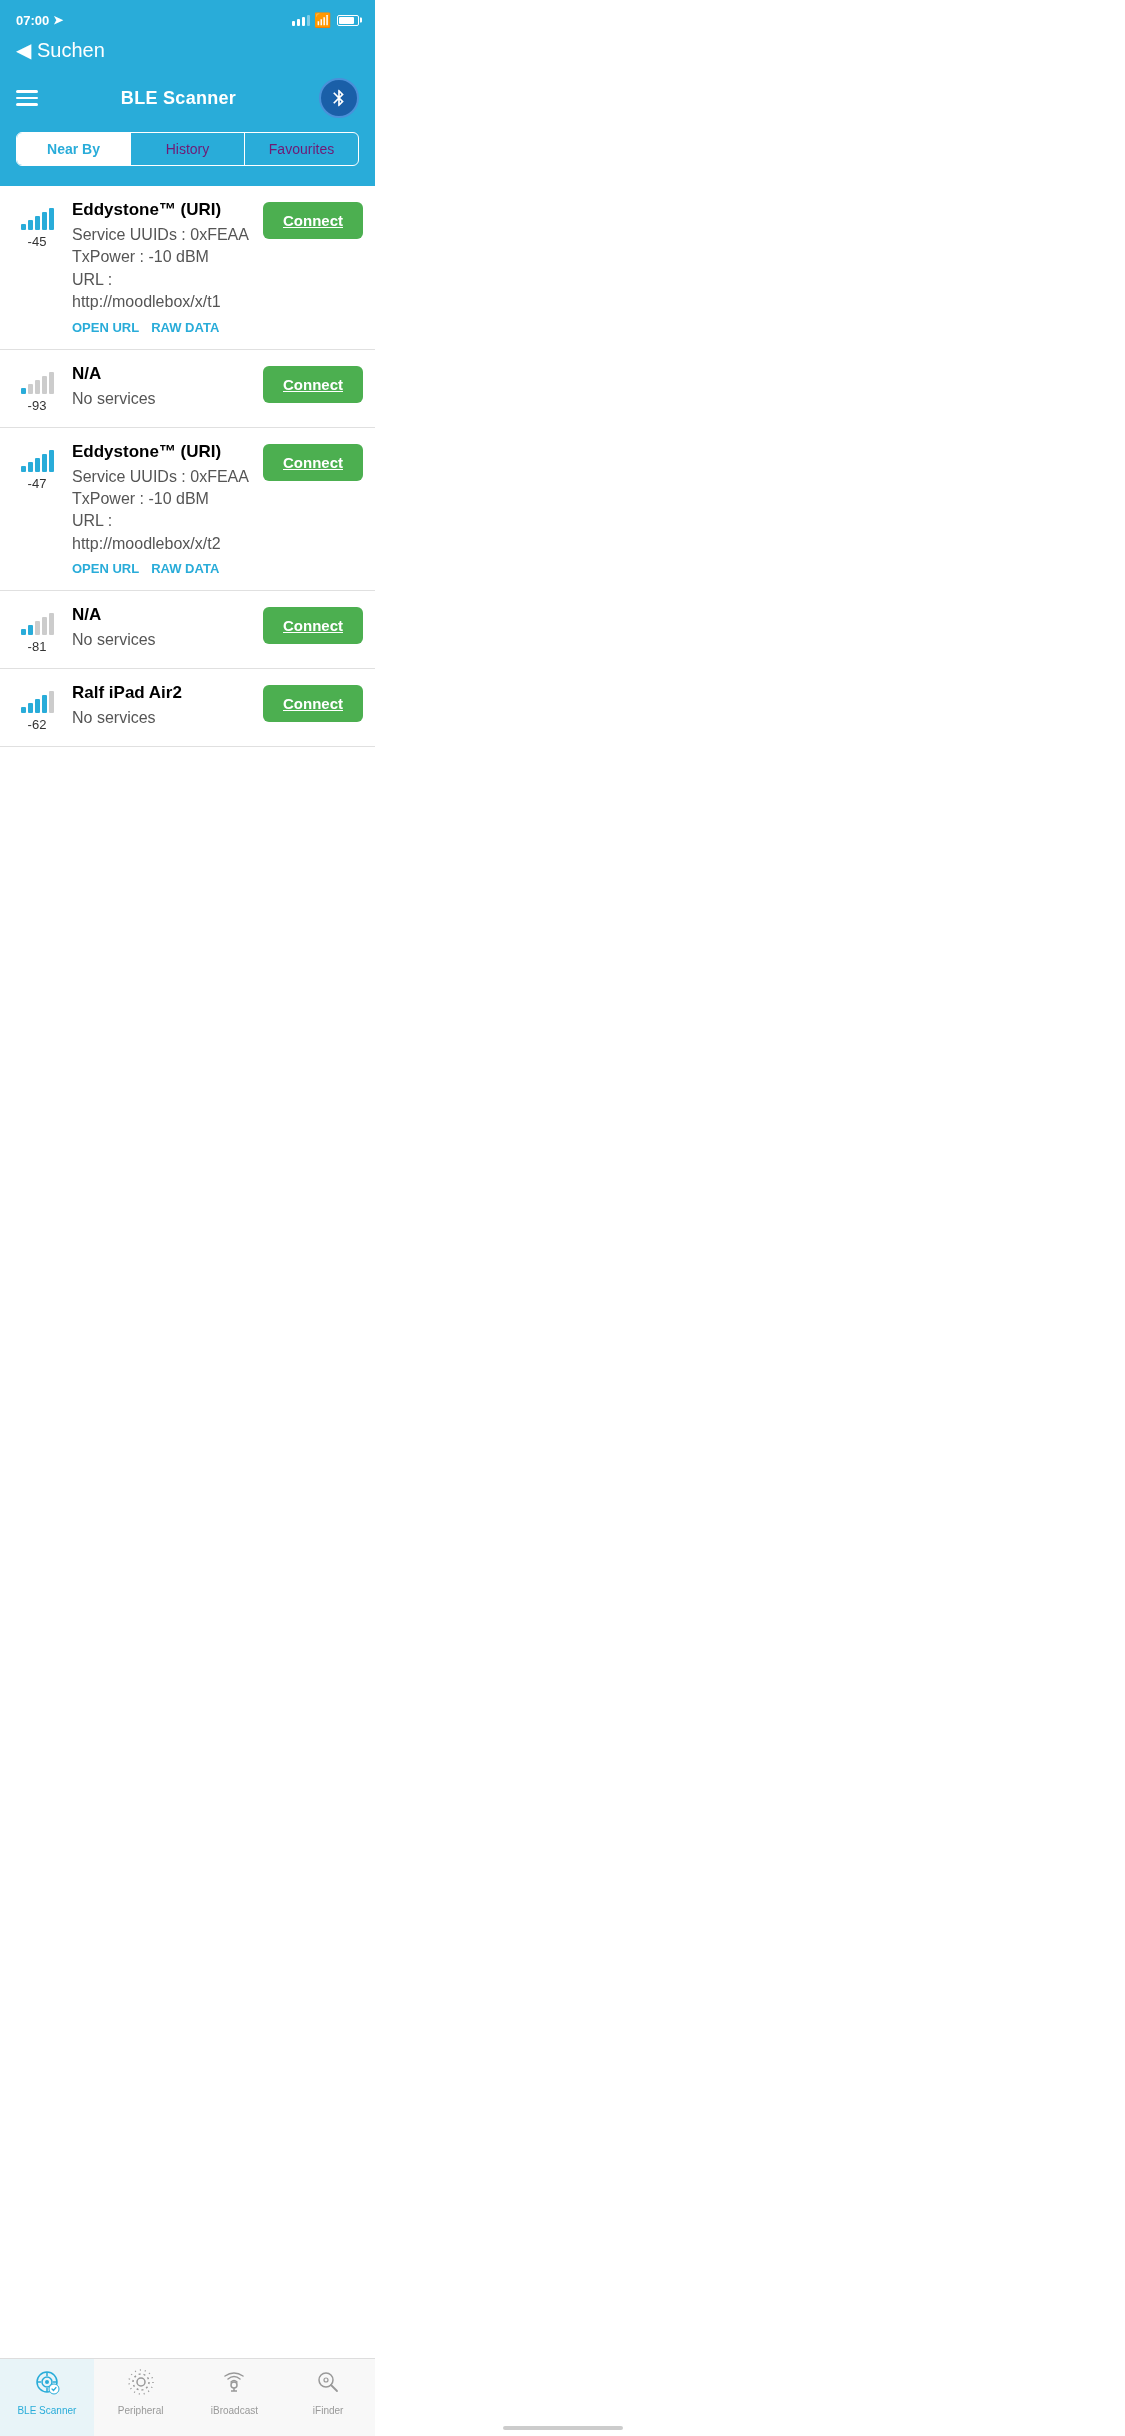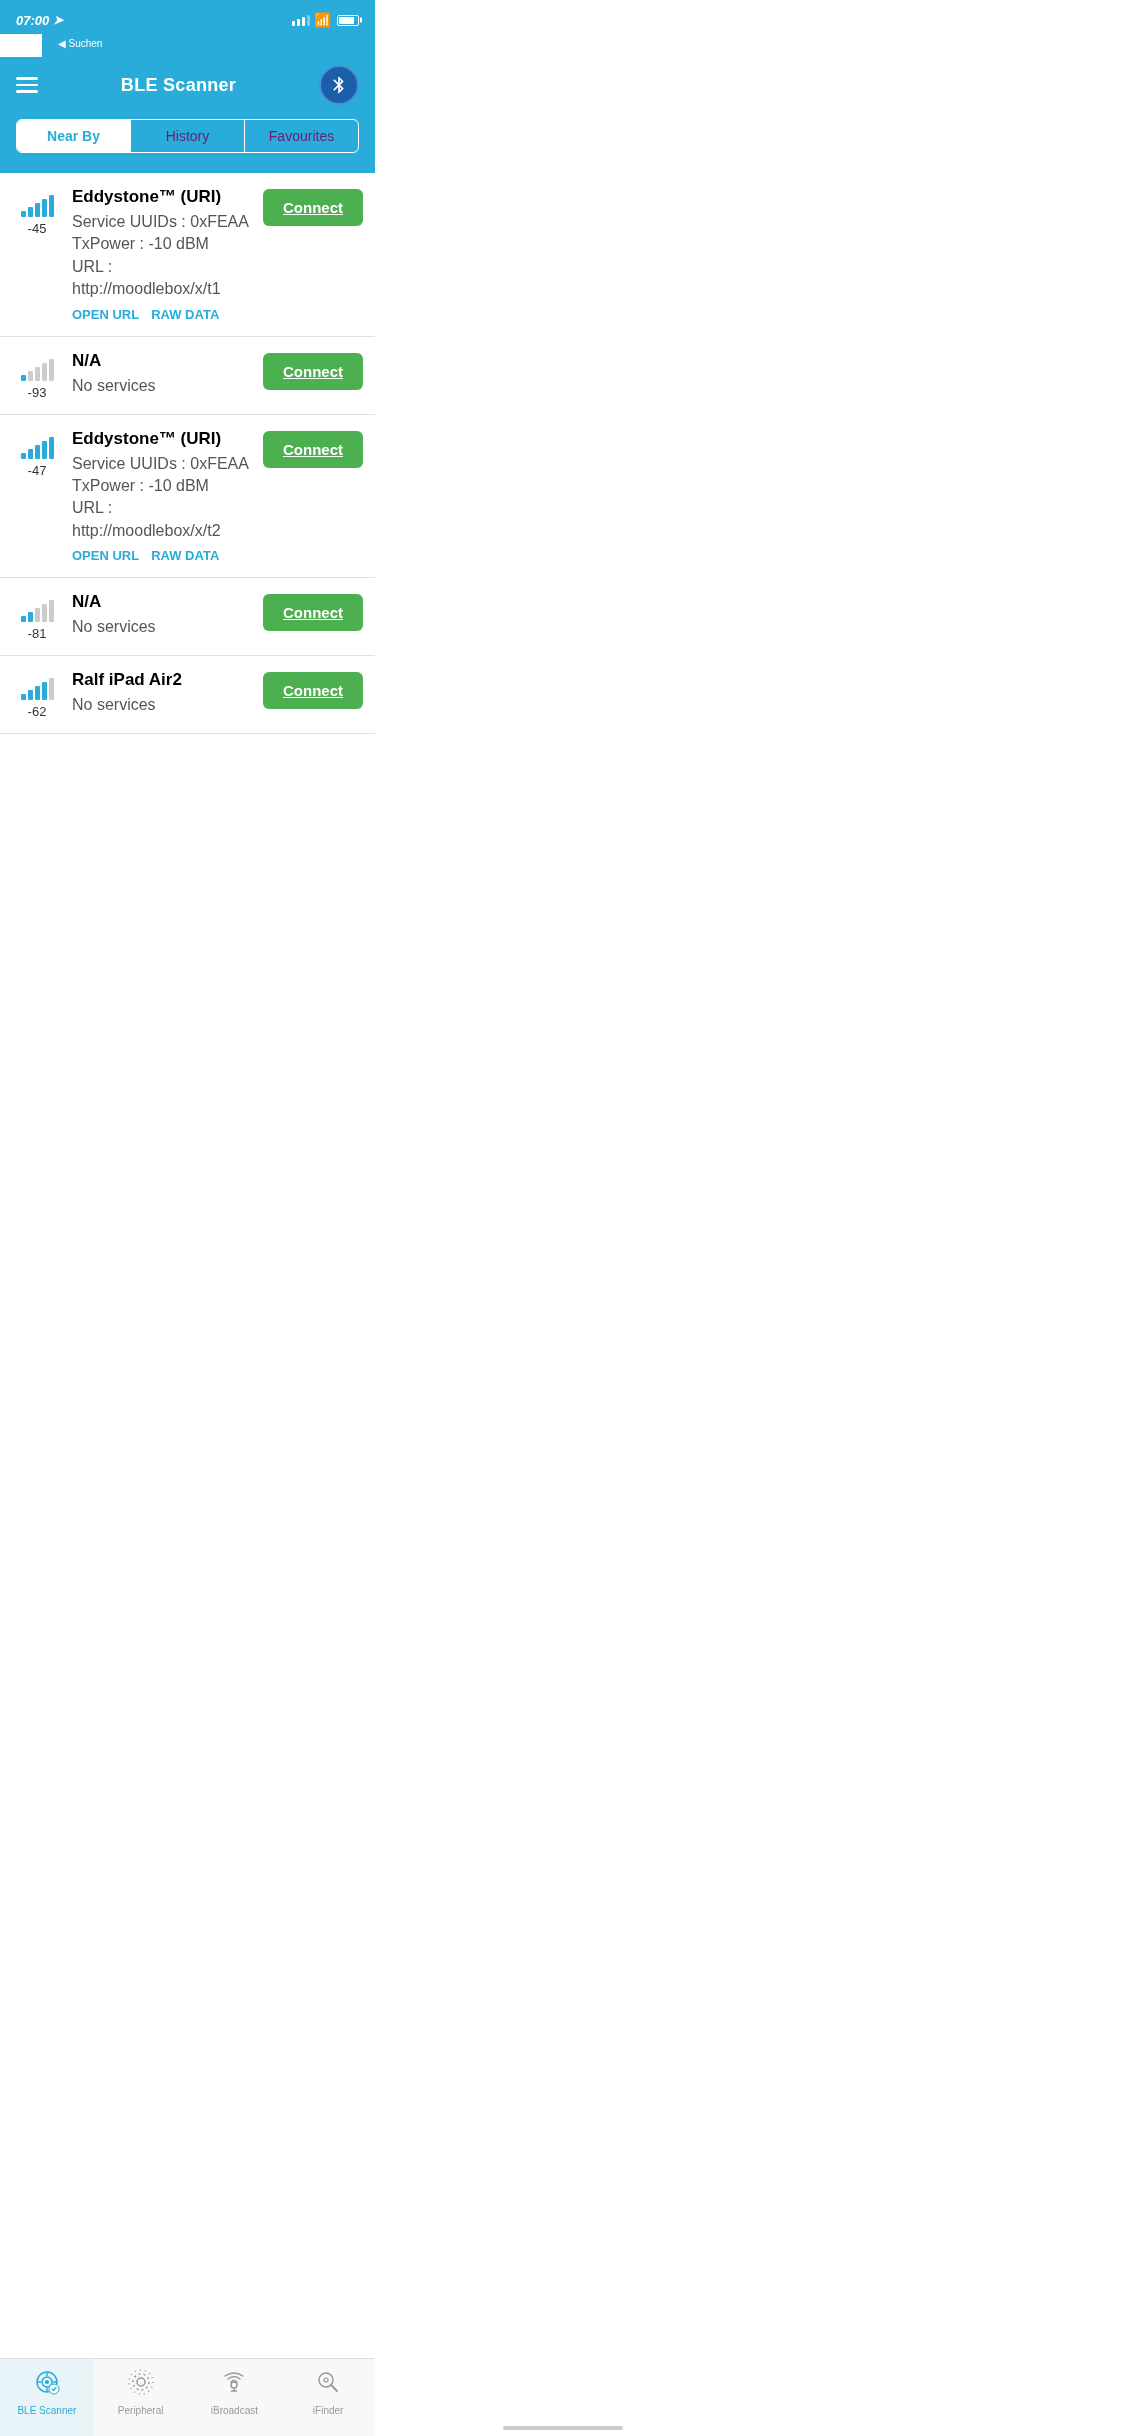--- a/index.html
+++ b/index.html
@@ -16,21 +16,21 @@
     .status-bar {
       background: #29acd9;
       padding: 12px 16px 6px;
       display: flex;
       justify-content: space-between;
       align-items: center;
       color: white;
       font-size: 13px;
       font-weight: 600;
     }
-    .status-left { display: flex; align-items: center; gap: 4px; font-style: italic; }
+    .status-left { display: flex; align-items: center; gap: 4px; }
     .status-right { display: flex; align-items: center; gap: 5px; }
     .signal-bars { display: flex; align-items: flex-end; gap: 2px; }
     .signal-bars span {
       background: white;
       width: 3px;
       border-radius: 1px;
       display: inline-block;
     }
     .wifi-icon { font-size: 14px; }
     .battery {
@@ -57,22 +57,21 @@
     .battery-fill {
       background: white;
       height: 100%;
       width: 85%;
       border-radius: 1px;
     }
     .nav-back {
       background: #29acd9;
       padding: 4px 16px 8px;
       color: white;
-      font-size: 10px;
-      margin-left: 42px;
+      font-size: 20px;
     }
 
     
     .app-header {
       background: #29acd9;
       padding: 8px 16px 14px;
       display: flex;
       align-items: center;
       justify-content: space-between;
     }

